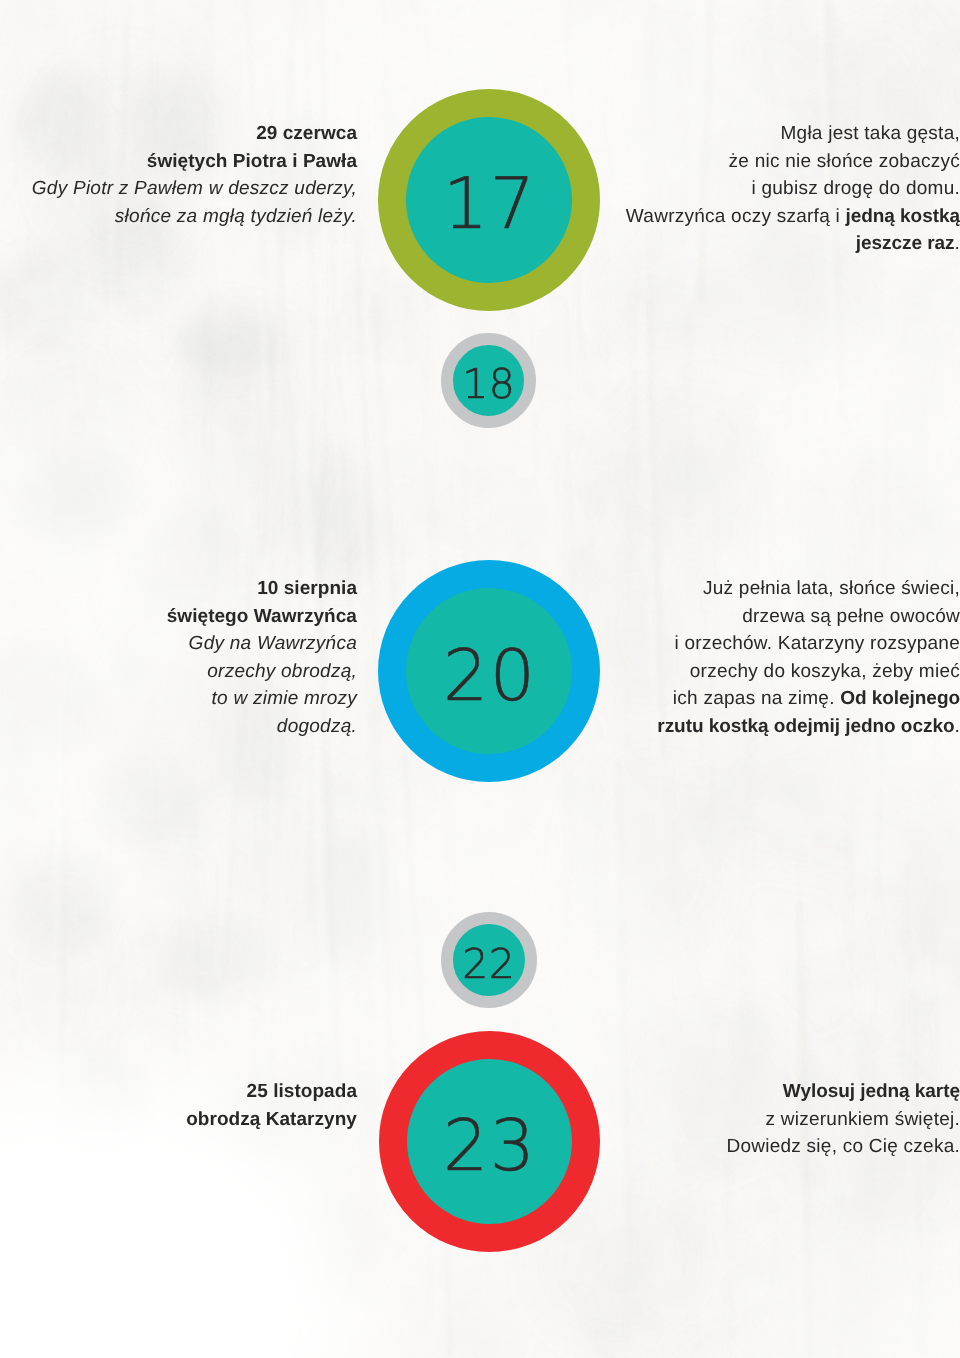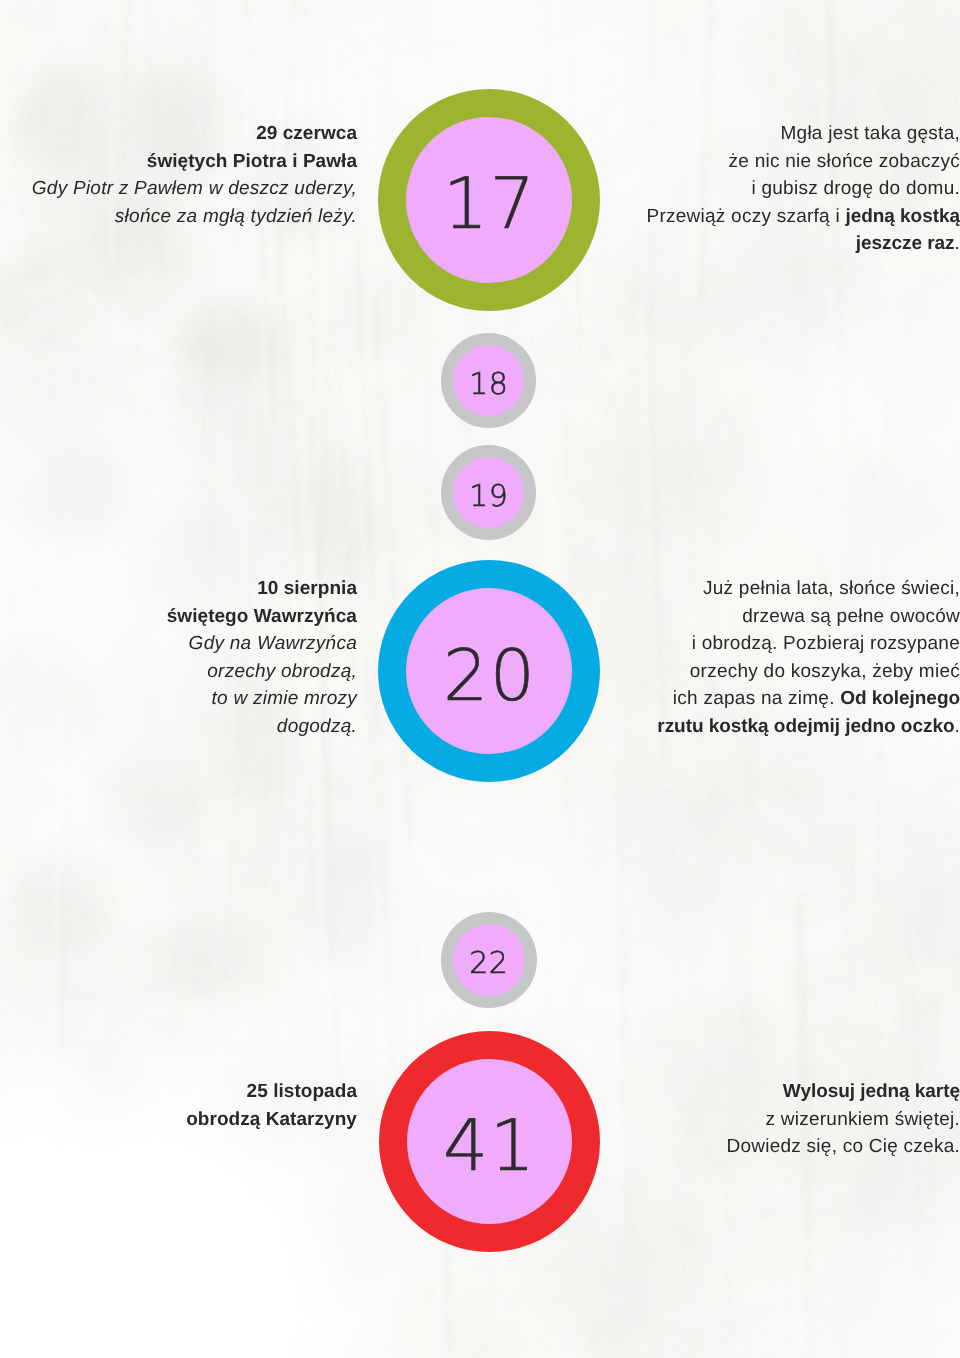--- a/index.html
+++ b/index.html
@@ -3,27 +3,27 @@
 <meta charset="utf-8">
 <style>
   html,body{margin:0;padding:0;}
   body{width:960px;height:1358px;overflow:hidden;position:relative;
        background:#faf9f7;
        font-family:"Liberation Sans",sans-serif;
        -webkit-font-smoothing:antialiased;text-rendering:geometricPrecision;}
   #bg{position:absolute;left:0;top:0;width:960px;height:1358px;z-index:0;display:block;}
   #stage{position:absolute;left:0;top:0;width:960px;height:1358px;z-index:2;}
 
-  .node{position:absolute;border-radius:50%;box-sizing:border-box;background:#f0abfc;
+  .node{position:absolute;border-radius:50%;box-sizing:border-box;background:#14b8a6;
         border-style:solid;display:flex;align-items:center;justify-content:center;}
   .node .num{color:#2b2b2b;font-weight:400;line-height:1;display:block;
              font-family:"DejaVu Sans",sans-serif;
              -webkit-text-stroke:0.6px #2b2b2b;}
   .node.big  .num{font-size:71px;font-weight:200;position:relative;top:4px;letter-spacing:1.5px;text-indent:1.5px;}
-  .node.small .num{font-size:30px;font-weight:200;position:relative;top:4px;letter-spacing:0.5px;text-indent:0.5px;text-align:right;}
+  .node.small .num{font-size:41px;font-weight:200;position:relative;top:4px;letter-spacing:0.5px;text-indent:0.5px;text-align:right;}
 
   .block{position:absolute;color:#282828;font-size:19px;line-height:27.6px;letter-spacing:0.25px;}
   .block.left{text-align:right;}
   .block.right{text-align:right;}
   .ln{display:block;white-space:nowrap;}
   .ln.bold{font-weight:700;letter-spacing:0.05px;}
   .ln.italic{font-style:italic;}
   .ln b{font-weight:700;letter-spacing:-0.05px;}
 </style>
 </head>
@@ -225,57 +225,54 @@
 
 </svg>
 
 <div id="stage">
   <div class="node big" style="left:378.0px;top:88.5px;width:222px;height:222px;border-width:28px;border-color:#9cb430">
       <span class="num">17</span>
     </div>
   <div class="node small" style="left:441.0px;top:333.0px;width:95px;height:95px;border-width:12px;border-color:#c5c6c8">
       <span class="num">18</span>
     </div>
-  <div class="node small" style="left:441.0px;top:445.0px;width:95px;height:95px;border-width:12px;border-color:#c5c6c8">
-      <span class="num">19</span>
-    </div>
   <div class="node big" style="left:378.0px;top:560.0px;width:222px;height:222px;border-width:28px;border-color:#06abe3">
       <span class="num">20</span>
     </div>
   <div class="node small" style="left:440.5px;top:912.0px;width:96px;height:96px;border-width:12px;border-color:#c5c6c8">
       <span class="num">22</span>
     </div>
   <div class="node big" style="left:378.5px;top:1031.0px;width:221px;height:221px;border-width:28px;border-color:#ee2a2e">
-      <span class="num">41</span>
+      <span class="num">23</span>
     </div>
   <div class="block left" style="top:120px;left:0;width:357px">
     <span class="ln bold">29 czerwca</span>
     <span class="ln bold">świętych Piotra i Pawła</span>
     <span class="ln italic">Gdy Piotr z Pawłem w deszcz uderzy,</span>
     <span class="ln italic">słońce za mgłą tydzień leży.</span>
   </div>
   <div class="block right" style="top:120px;left:623px;width:337px">
     <span class="ln"><span>Mgła jest taka gęsta,</span></span>
     <span class="ln"><span>że nic nie słońce zobaczyć</span></span>
     <span class="ln"><span>i gubisz drogę do domu.</span></span>
-    <span class="ln"><span>Przewiąż oczy szarfą i </span><b>jedną kostką</b></span>
+    <span class="ln"><span>Wawrzyńca oczy szarfą i </span><b>jedną kostką</b></span>
     <span class="ln"><b>jeszcze raz</b><span>.</span></span>
   </div>
   <div class="block left" style="top:575px;left:0;width:357px">
     <span class="ln bold">10 sierpnia</span>
     <span class="ln bold">świętego Wawrzyńca</span>
     <span class="ln italic">Gdy na Wawrzyńca</span>
     <span class="ln italic">orzechy obrodzą,</span>
     <span class="ln italic">to w zimie mrozy</span>
     <span class="ln italic">dogodzą.</span>
   </div>
   <div class="block right" style="top:575px;left:623px;width:337px">
     <span class="ln"><span>Już pełnia lata, słońce świeci,</span></span>
     <span class="ln"><span>drzewa są pełne owoców</span></span>
-    <span class="ln"><span>i obrodzą. Pozbieraj rozsypane</span></span>
+    <span class="ln"><span>i orzechów. Katarzyny rozsypane</span></span>
     <span class="ln"><span>orzechy do koszyka, żeby mieć</span></span>
     <span class="ln"><span>ich zapas na zimę. </span><b>Od kolejnego</b></span>
     <span class="ln"><b>rzutu kostką odejmij jedno oczko</b><span>.</span></span>
   </div>
   <div class="block left" style="top:1078px;left:0;width:357px">
     <span class="ln bold">25 listopada</span>
     <span class="ln bold">obrodzą Katarzyny</span>
   </div>
   <div class="block right" style="top:1078px;left:623px;width:337px">
     <span class="ln"><b>Wylosuj jedną kartę</b></span>

